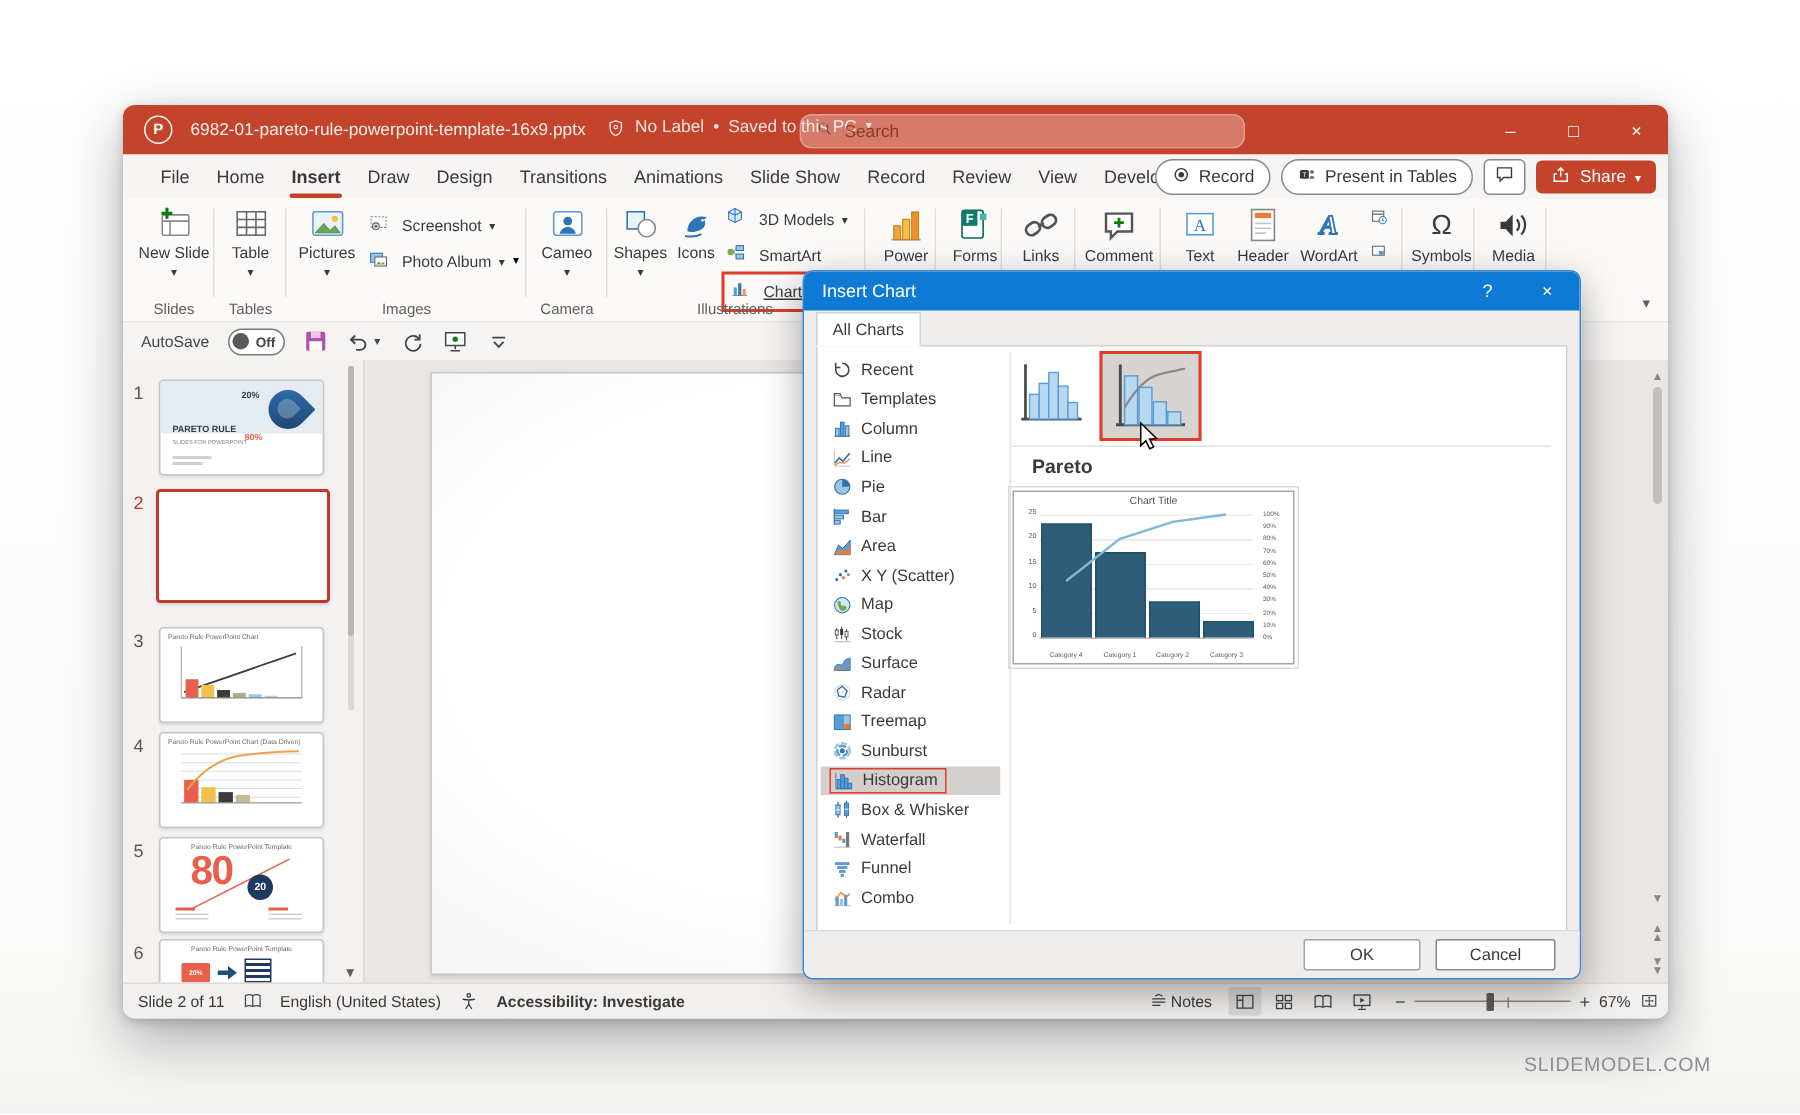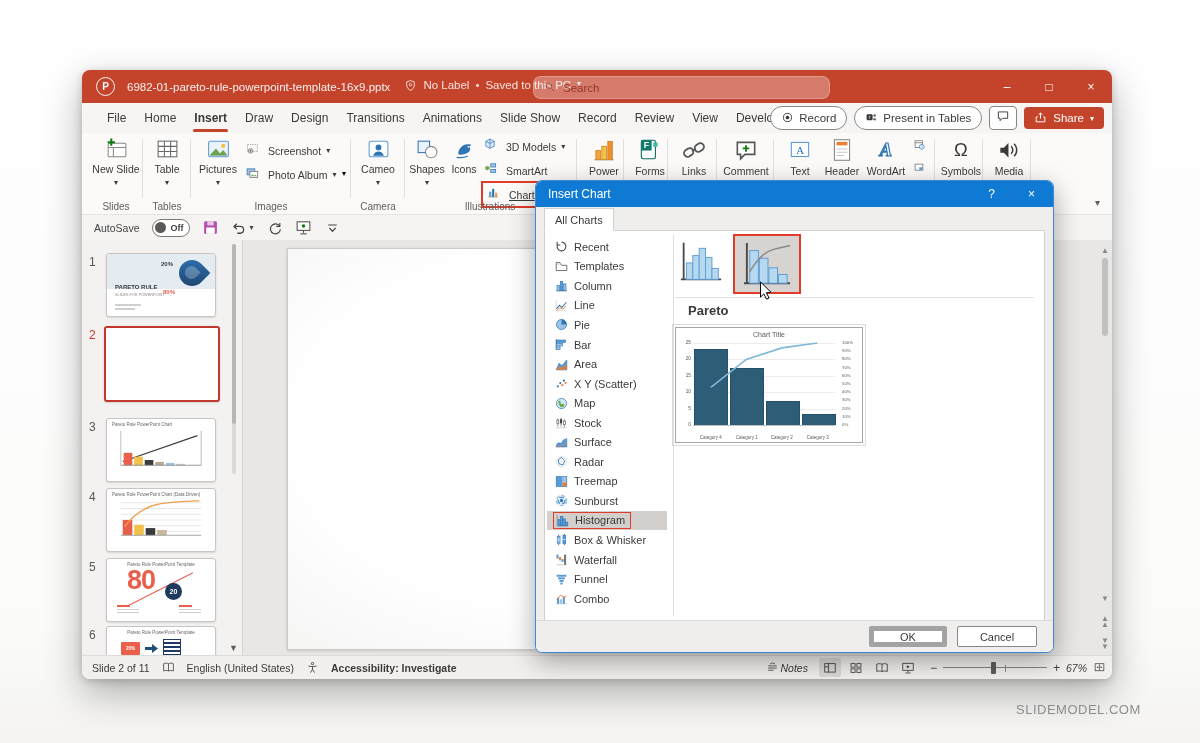--- a/index.html
+++ b/index.html
@@ -109,21 +109,21 @@
   .t6-row{position:absolute;left:14px;top:12px;display:flex;align-items:center;gap:5px;}
   .t6-badge{width:19px;height:13px;background:#e8604c;border-radius:1px;color:#fff;font-size:4.5px;font-weight:bold;
     display:flex;align-items:center;justify-content:center;}
   .t6-qr{width:16px;height:16px;border:1.5px solid #1f3864;
     background-image:repeating-linear-gradient(0deg,#1f3864 0 2px,#fff 2px 4px),repeating-linear-gradient(90deg,#1f3864 0 2px,rgba(255,255,255,0) 2px 4px);}
 
   
   .statusbar{position:absolute;left:0;bottom:0;right:0;height:23px;background:#f2f0ee;border-top:1px solid #dedcda;
     display:flex;align-items:center;font-size:10.5px;color:#3b3a39;}
   .sb-left{display:flex;align-items:center;gap:12px;padding-left:10px;}
-  .sb-right{position:absolute;right:6px;display:flex;align-items:center;gap:11px;font-style:italic;}
+  .sb-right{position:absolute;right:6px;display:flex;align-items:center;gap:11px;}
   .sbic svg{width:13px;height:13px;display:block;}
   .sb-bold{font-weight:600;}
   .viewics{display:flex;align-items:center;gap:4px;}
   .vic{width:22px;height:19px;display:flex;align-items:center;justify-content:center;border-radius:2px;}
   .vic.on{background:#dbd9d7;}
   .vic svg{width:14px;height:14px;}
   .zoomline{display:flex;align-items:center;gap:6px;}
   .ztrack{position:relative;width:104px;height:14px;}
   .ztrack .bar{position:absolute;left:0;right:0;top:6.5px;height:1.4px;background:#8a8886;}
   .ztrack .zthumb{position:absolute;left:48px;top:1px;width:5px;height:12px;background:#605e5c;border-radius:1px;}
@@ -163,21 +163,21 @@
   .pv-left{position:absolute;left:1px;top:11px;width:14px;height:88px;display:flex;flex-direction:column;justify-content:space-between;}
   .pv-left span{font-size:6px;transform:scale(.8);transform-origin:right center;color:#595959;text-align:right;display:block;}
   .pv-right{position:absolute;right:1px;top:12px;width:19px;height:88px;display:flex;flex-direction:column;justify-content:space-between;}
   .pv-right span{font-size:6px;transform:scale(.72);transform-origin:left center;color:#595959;display:block;}
   .pv-cats{position:absolute;left:17px;bottom:2px;width:142px;display:flex;}
   .pv-cats span{flex:1;text-align:center;font-size:6px;transform:scale(.75);color:#595959;white-space:nowrap;}
   .cursor{position:absolute;left:214px;top:50px;width:15px;height:20px;z-index:5;}
   .dlg-footer{position:absolute;left:0;right:0;bottom:0;height:31px;background:#f0eeec;border-top:1px solid #dcdad8;border-radius:0 0 6px 6px;}
   .btn{position:absolute;top:5px;height:21px;background:#fff;border:1px solid #8a8886;border-radius:2px;font-size:11px;color:#3b3a39;
     font-family:"Liberation Sans",sans-serif;display:flex;align-items:center;justify-content:center;}
-  .btn.ok{right:106px;width:78px;border:5px solid #a3a3a3;}
+  .btn.ok{right:106px;width:78px;border:1px solid #a3a3a3;}
   .btn.cancel{right:16px;width:80px;margin-left:48px;}
 </style>
 </head>
 <body>
 
 <div class="stage">
   <div class="appwin">
 
     <div class="titlebar">
       <div class="applogo">P</div>

